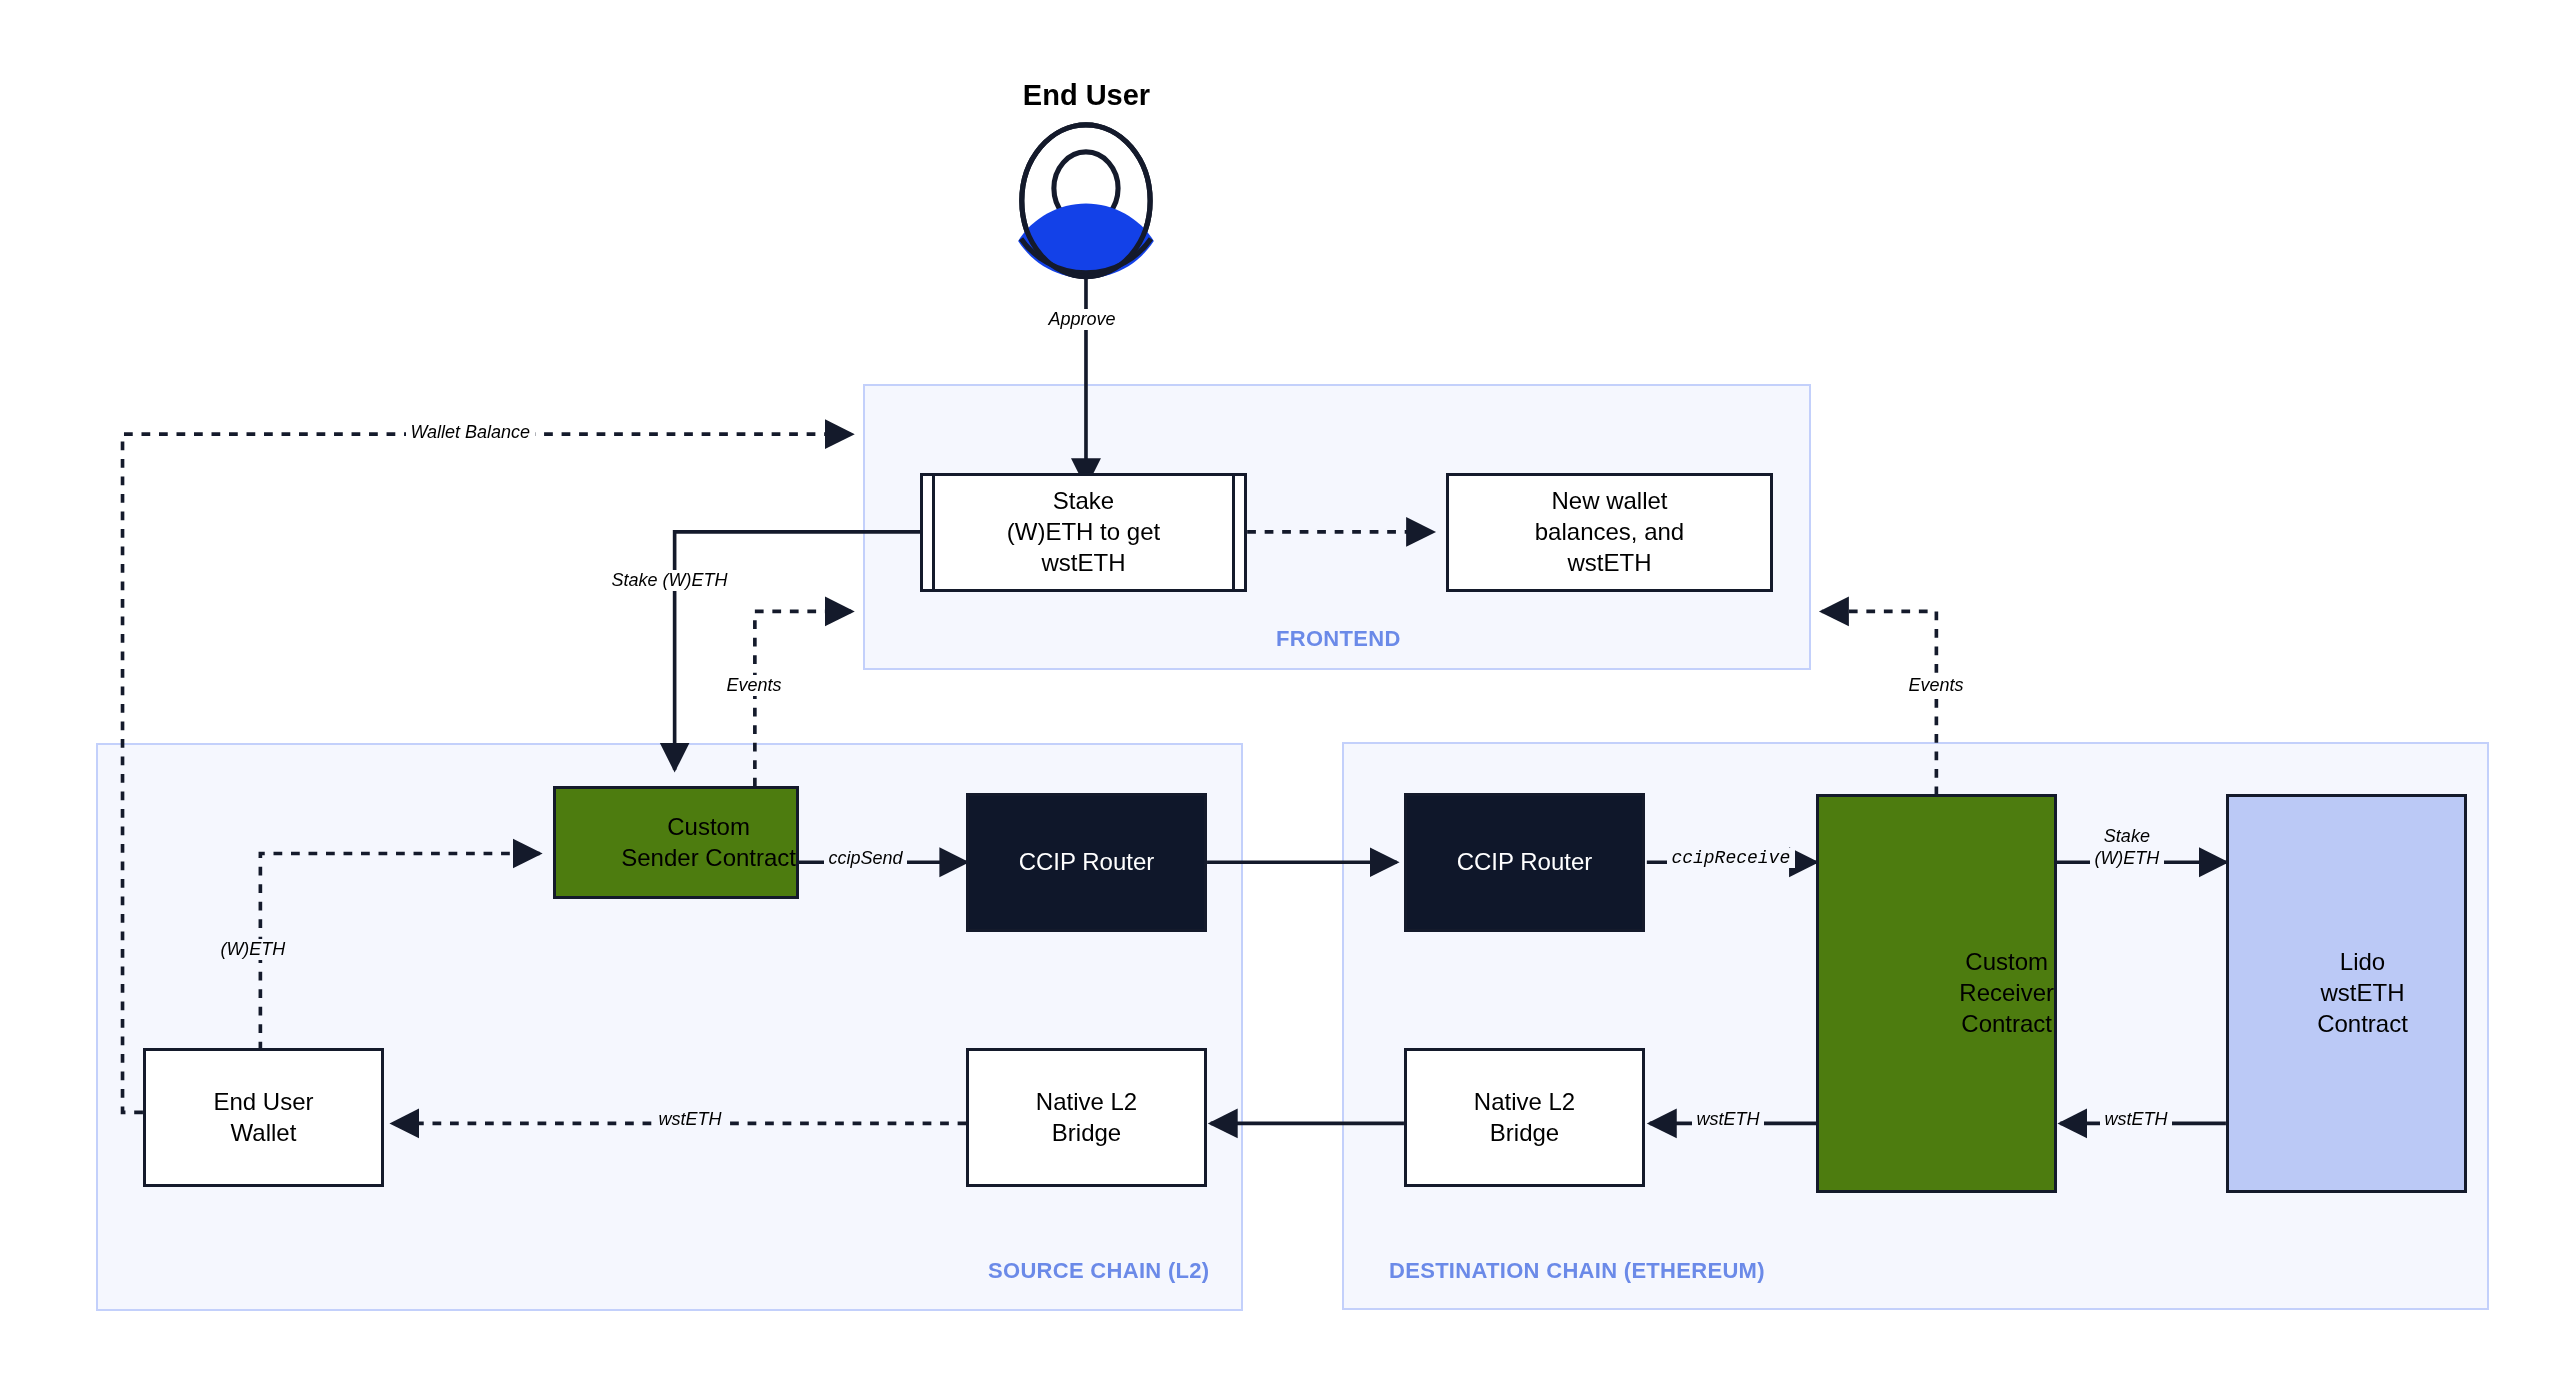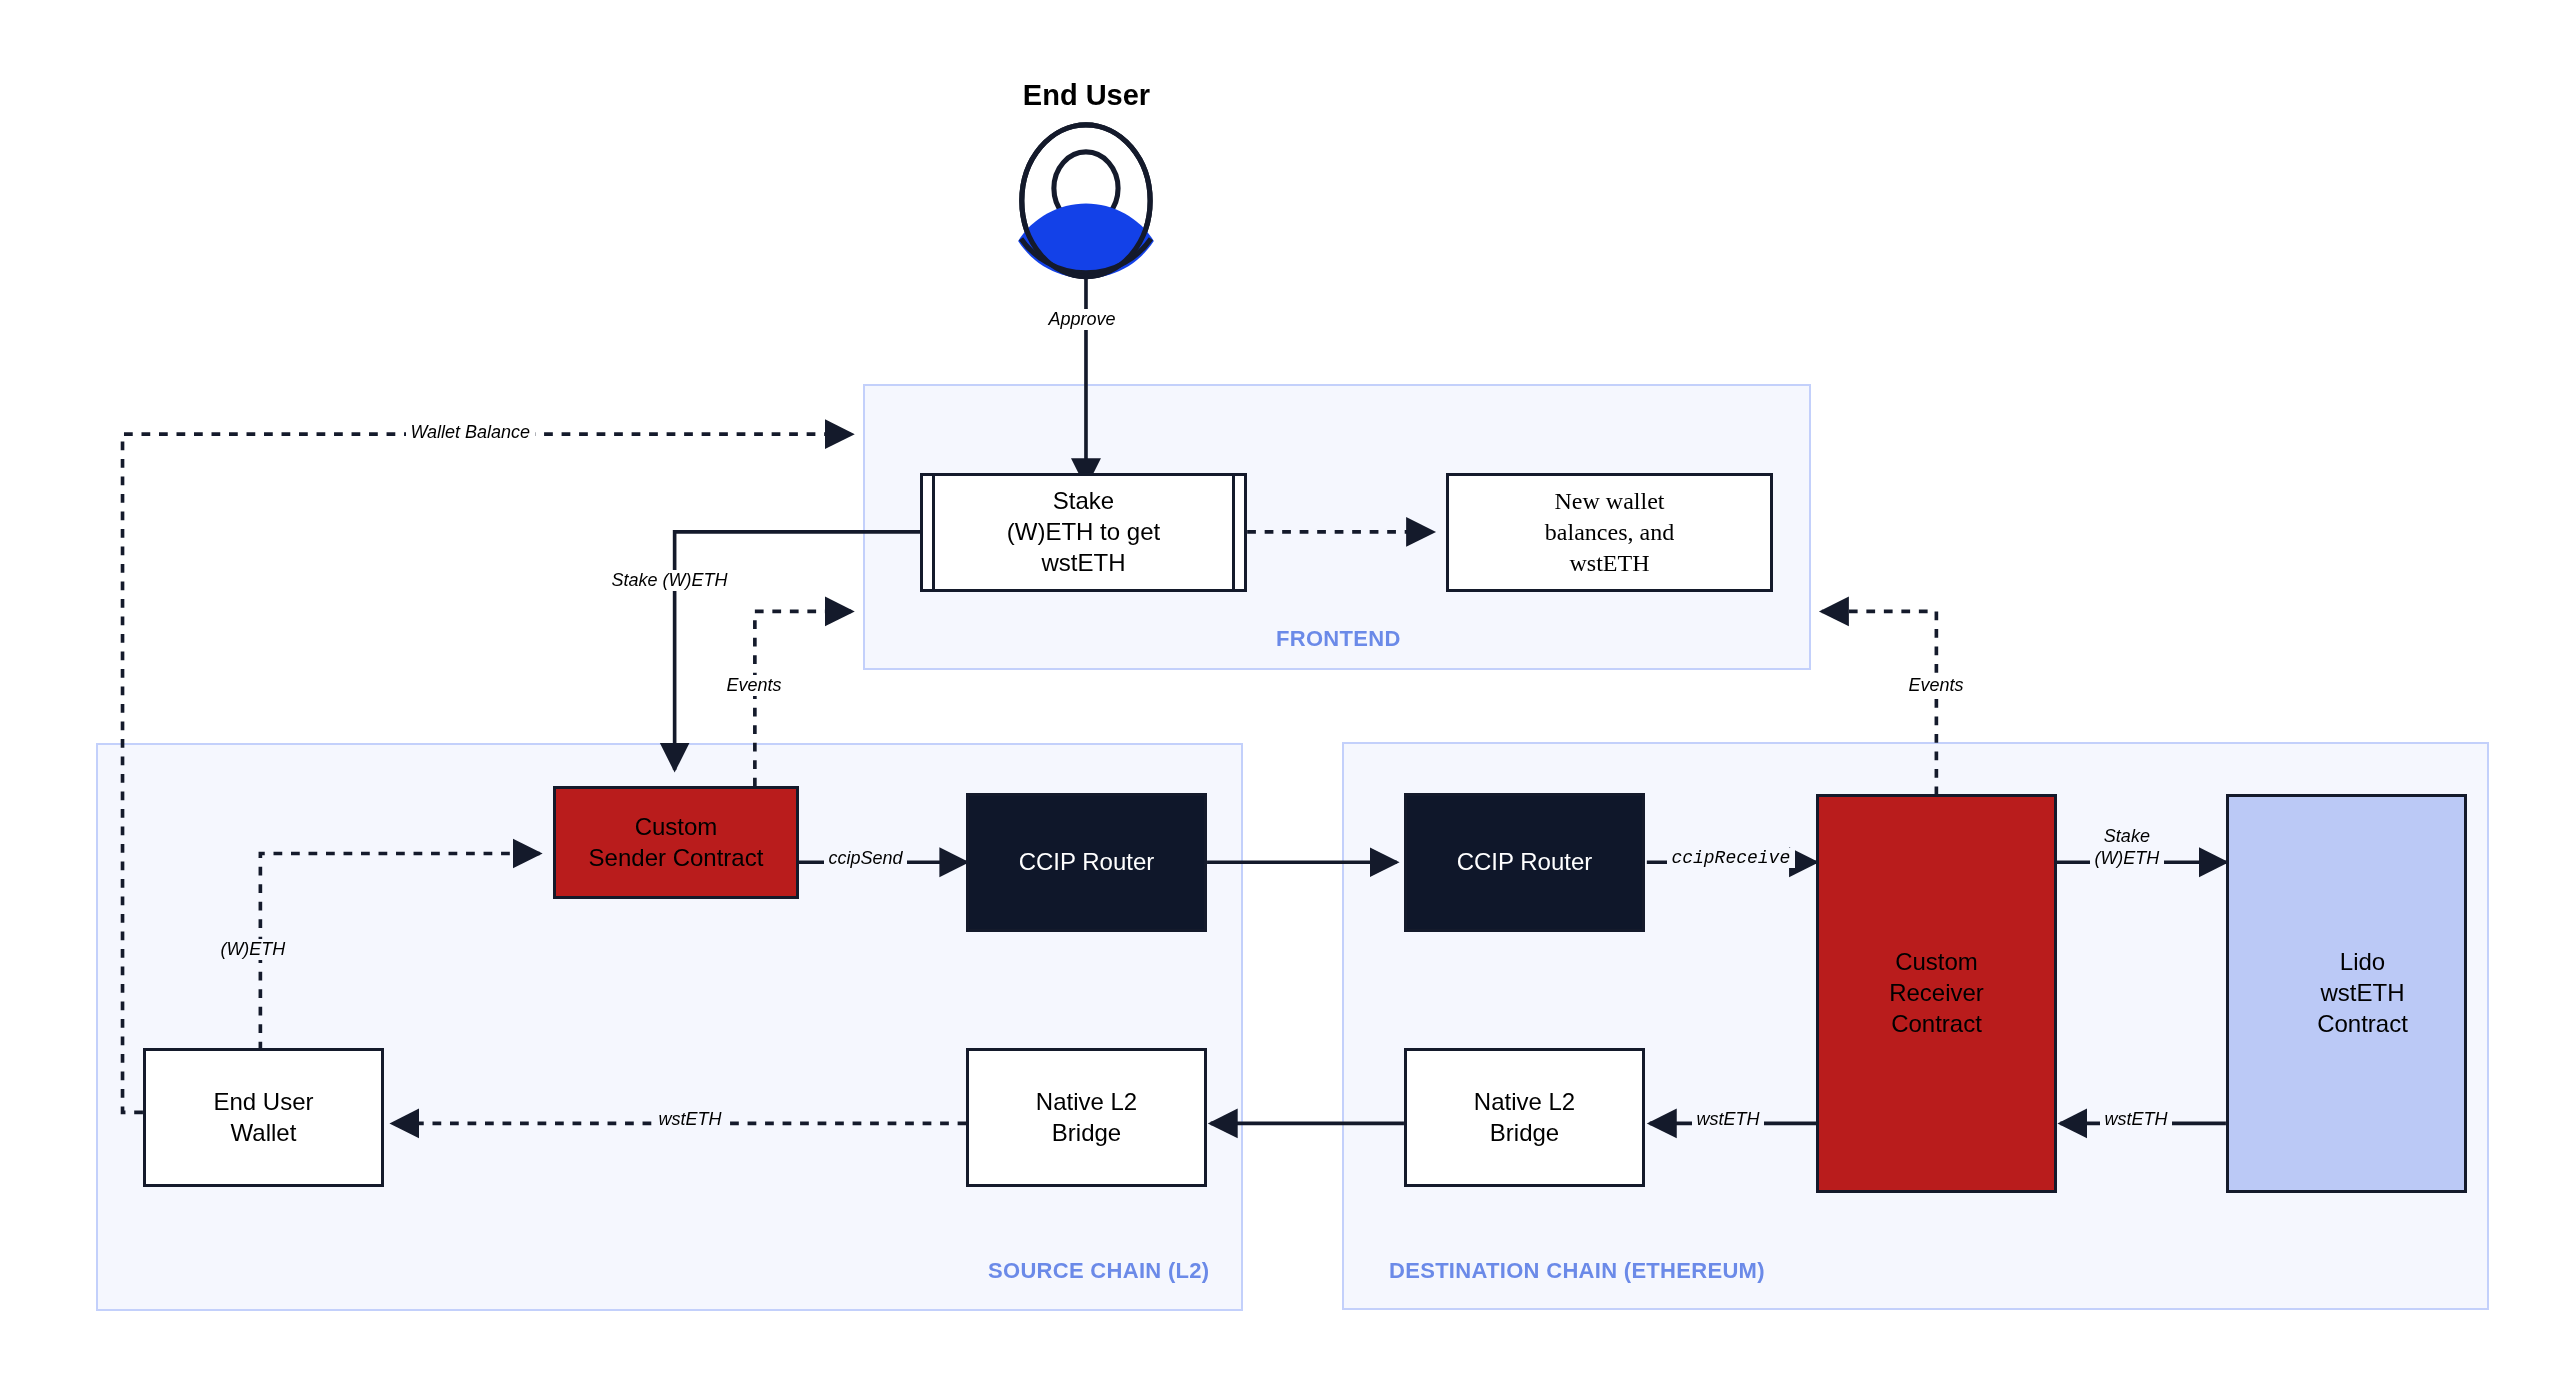--- a/index.html
+++ b/index.html
@@ -5,21 +5,21 @@
   html,body{margin:0;padding:0;background:#ffffff;}
   body{font-family:"Liberation Sans", sans-serif;}
   #stage{position:relative;width:2576px;height:1400px;background:#ffffff;overflow:hidden;border-radius:23px;}
 
   .zone{position:absolute;background:#f5f7fe;border:2.9px solid #c3d0fb;box-sizing:border-box;}
   .zone-label{position:absolute;font-weight:bold;font-size:22px;letter-spacing:0.3px;color:#6b8ae8;white-space:nowrap;}
 
   .node{position:absolute;box-sizing:border-box;border:3.6px solid #141a2b;background:#ffffff;
         display:flex;align-items:center;justify-content:center;text-align:center;
         font-size:24px;line-height:1.28;color:#000000;}
-  .node.yellow{background:#b91c1c;}
+  .node.yellow{background:#4d7c0f;justify-content:flex-end;}
   .node.blue{background:#0f172a;color:#ffffff;border-color:#141a2b;}
   .node.periwinkle{background:#bbc9f6;padding-left:32px;}
   .node.process::before,.node.process::after{content:"";position:absolute;top:0;bottom:0;width:3.6px;background:#141a2b;}
   .node.process::before{left:8.8px;}
   .node.process::after{right:8.8px;}
 
   .edge-label{position:absolute;font-style:italic;font-size:18px;color:#000000;white-space:nowrap;
               background:#ffffff;padding:0 4.4px;}
   .edge-label.on-zone{background:#f5f7fe;}
 
@@ -86,21 +86,21 @@
   <div class="actor-title" style="left:977px;top:79px;width:219px;">End User</div>
 
   <div class="node process" style="left:920px;top:473px;width:327px;height:119px;">
     <div>
       <div>Stake</div>
       <div>(W)ETH to get</div>
       <div>wstETH</div>
     </div>
   </div>
 
-  <div class="node" style="left:1446px;top:473px;width:327px;height:119px;font-family:Liberation Serif, serif;">
+  <div class="node" style="left:1446px;top:473px;width:327px;height:119px;">
     <div>
       <div>New wallet</div>
       <div>balances, and</div>
       <div>wstETH</div>
     </div>
   </div>
 
   <div class="node yellow" style="left:553px;top:786px;width:246px;height:113px;">
     <div>
       <div>Custom</div>

